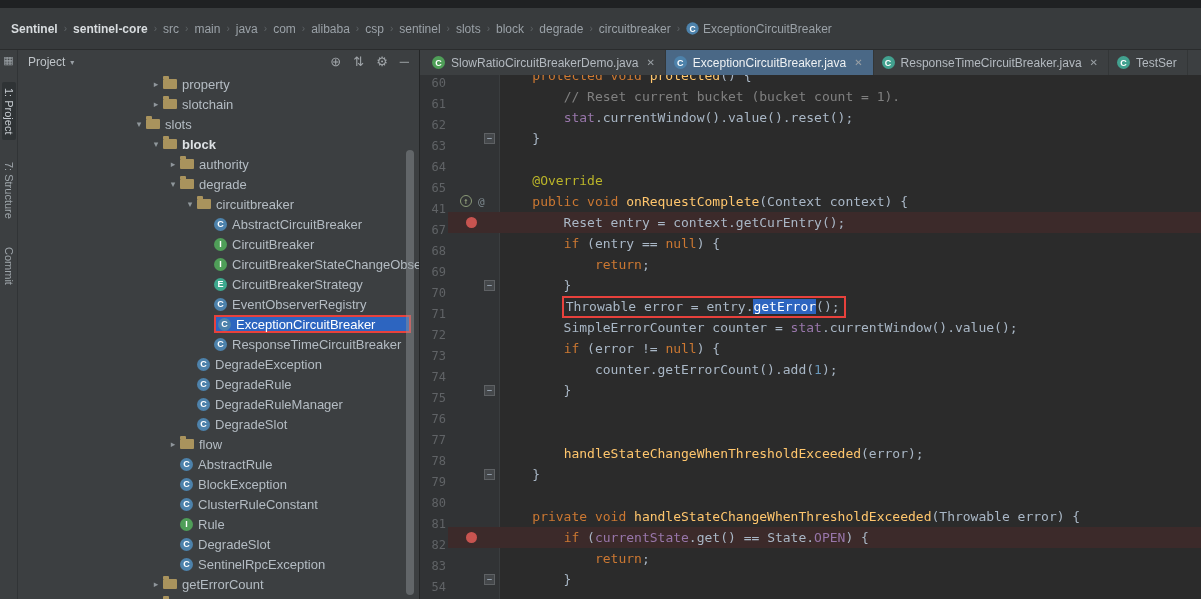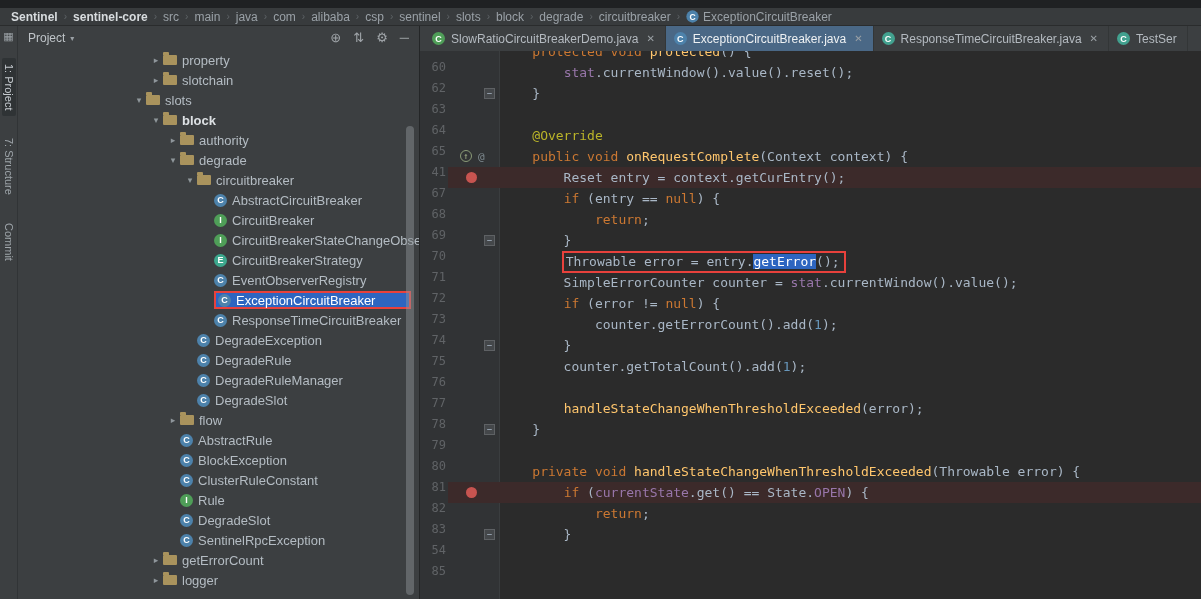--- a/index.html
+++ b/index.html
@@ -4,21 +4,21 @@
 <style>
   * { margin:0; padding:0; box-sizing:border-box; }
   html,body { width:1201px; height:599px; overflow:hidden; background:#2b2b2b;
               font-family:"Liberation Sans", sans-serif; }
   .app { width:1201px; height:599px; display:flex; flex-direction:column; }
 
   
   .titlebar { height:8px; background:#1f2123; }
 
   
-  .bcbar { height:18px; background:#383b3d; border-bottom:1px solid #2a2c2d;
+  .bcbar { height:42px; background:#383b3d; border-bottom:1px solid #2a2c2d;
            display:flex; align-items:center; padding:0 8px; gap:3px; font-size:12px; color:#9aa1a7;
            white-space:nowrap; overflow:hidden; }
   .bc-item { display:inline-flex; align-items:center; gap:4px; padding:2px 3px; cursor:pointer; }
   .bc-item.bold { color:#d8dcdf; font-weight:bold; }
   .bc-sep { color:#5e6366; font-size:10px; }
   .bc-ticon { transform:scale(.95); }
 
   .main-row { flex:1; display:flex; min-height:0; }
 
   
@@ -68,21 +68,21 @@
   .tab.active { background:#4a6886; color:#eef1f3; }
   .tab-close { color:#9aa0a5; font-size:10px; margin-left:2px; cursor:pointer; }
 
   .editor { flex:1; position:relative; overflow:hidden; background:#2b2b2b;
             font-family:"DejaVu Sans Mono", monospace; font-size:13px; }
   .gutterbg { position:absolute; left:0; top:0; bottom:0; width:80px; background:#313335;
               border-right:1px solid #3a3d3f; }
   .lines { position:relative; margin-top:-10px; }
   .cl { position:relative; height:21px; }
   .bpbg { position:absolute; left:28px; right:0; top:0; bottom:0; background:#3c2a2a; }
-  .ln { position:absolute; left:0; top:16px; width:26px; text-align:right; color:#606366;
+  .ln { position:absolute; left:0; top:8px; width:26px; text-align:right; color:#606366;
         font-size:12px; line-height:21px; cursor:pointer; }
   .bpdot { position:absolute; left:46px; top:5px; width:11px; height:11px; border-radius:50%;
            background:#c75450; cursor:pointer; }
   .ovr { position:absolute; left:40px; top:4px; width:12px; height:12px; border:1px solid #8a9a77;
          border-radius:50%; color:#a5b58a; font-size:9px; line-height:10px; text-align:center; cursor:pointer; }
   .gat { position:absolute; left:58px; top:0; color:#7f8b91; font-size:11px; line-height:21px; }
   .fold { position:absolute; left:64px; top:5px; width:11px; height:11px; border:1px solid #5e6164;
           background:#44474a; color:#a9b7c6; font-size:9px; line-height:9px; text-align:center; cursor:pointer; }
   .code { position:absolute; left:81px; top:0; line-height:21px; white-space:pre; color:#a9b7c6; }
   .redbox { border:2px solid #e8413c; padding:1px 4px 2px 2px; margin-left:-2px; }
@@ -393,20 +393,24 @@
           </div>
         </div>
       <div class="editor">
         <div class="gutterbg"></div>
         <div class="lines">
             <div class="cl">
               <span class="ln">60</span>
               <span class="code"><span>    </span><span class="tk-kw">protected void </span><span class="tk-md">protected</span><span>() {</span></span>
             </div>
             <div class="cl">
+              <span class="ln">61</span>
+              <span class="code"><span>        </span><span class="tk-cm">// Reset current bucket (bucket count = 1).</span></span>
+            </div>
+            <div class="cl">
               <span class="ln">62</span>
               <span class="code"><span>        </span><span class="tk-fl">stat</span><span>.currentWindow().value().reset();</span></span>
             </div>
             <div class="cl">
               <span class="ln">63</span>
               <span class="fold">−</span>
               <span class="code"><span>    }</span></span>
             </div>
             <div class="cl">
               <span class="ln">64</span>
@@ -457,21 +461,20 @@
               <span class="ln">74</span>
               <span class="code"><span>            counter.getErrorCount().add(</span><span class="tk-nm">1</span><span>);</span></span>
             </div>
             <div class="cl">
               <span class="ln">75</span>
               <span class="fold">−</span>
               <span class="code"><span>        }</span></span>
             </div>
             <div class="cl">
               <span class="ln">76</span>
-              <span class="code"><span>        counter.getTotalCount().add(</span><span class="tk-nm">1</span><span>);</span></span>
             </div>
             <div class="cl">
               <span class="ln">77</span>
               <span class="code"></span>
             </div>
             <div class="cl">
               <span class="ln">78</span>
               <span class="code"><span>        </span><span class="tk-md">handleStateChangeWhenThresholdExceeded</span><span>(error);</span></span>
             </div>
             <div class="cl">

